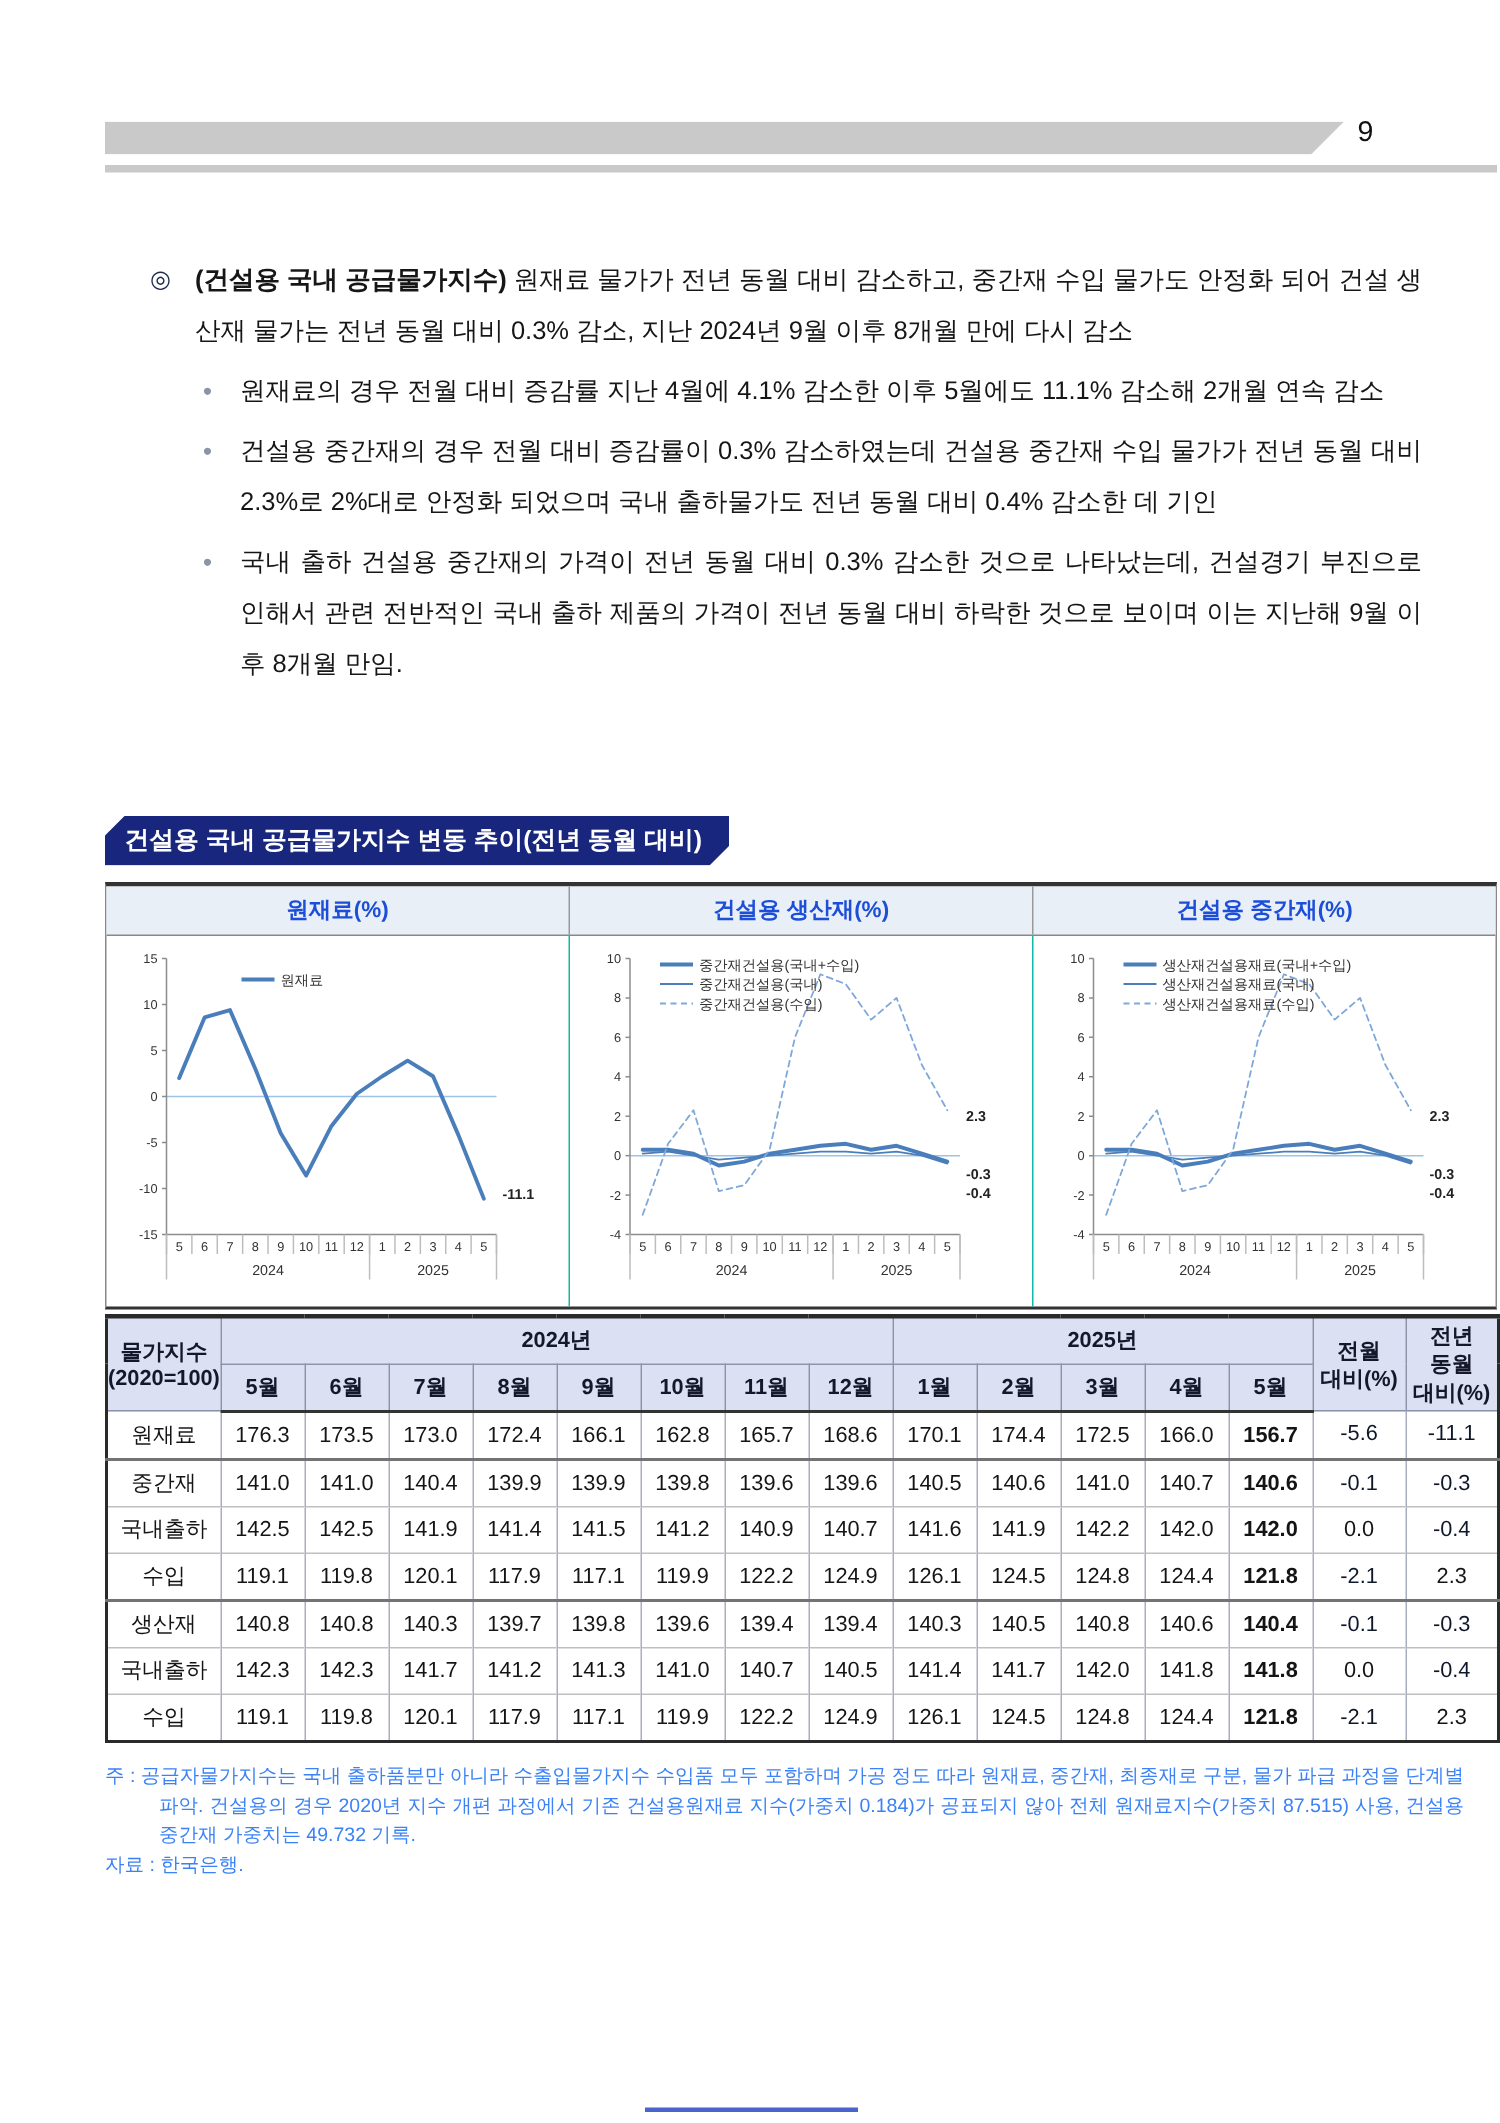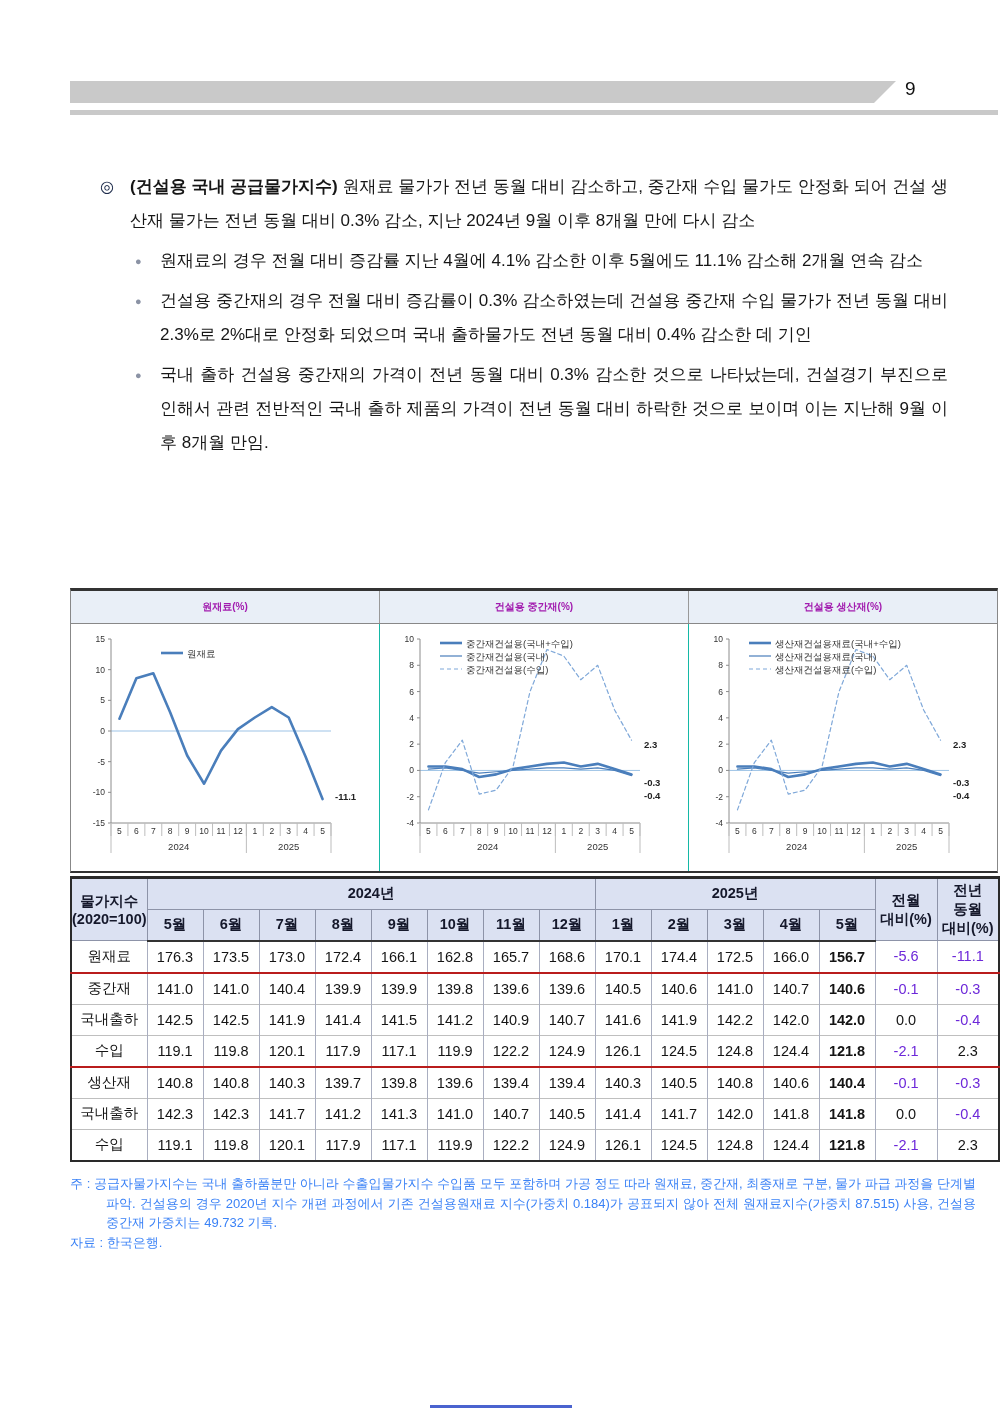--- a/index.html
+++ b/index.html
@@ -26,37 +26,37 @@
   
   .section-title{position:absolute;left:70px;top:544px;height:33px;background:#18267e;color:#fff;
     font-weight:bold;font-size:16.5px;line-height:33px;padding:0 18px 0 13px;width:max-content;
     clip-path:polygon(13px 0,100% 0,100% calc(100% - 13px),calc(100% - 13px) 100%,0 100%,0 13px);}
 
   
   .chart-block{position:absolute;left:70px;top:588px;width:926px;
     border-top:3px solid #333;border-bottom:2px solid #333;
     border-left:1px solid #888;border-right:1px solid #888;background:#fff;}
   .chart-headers{display:flex;height:32px;background:#e9eff7;border-bottom:1px solid #888;}
-  .chart-headers .chdr{flex:1;text-align:center;line-height:32px;font-weight:bold;font-size:10px;
-    border-right:1px solid #999;color:#a21caf;}
+  .chart-headers .chdr{flex:1;text-align:center;line-height:32px;font-weight:bold;font-size:15px;
+    border-right:1px solid #999;color:#1d4ed8;}
   .chart-headers .chdr:last-child{border-right:none;}
   .chart-panels{display:flex;height:247px;}
   .panel{flex:1;border-right:1px solid #14b8a6;display:flex;align-items:center;justify-content:center;}
   .panel:last-child{border-right:none;}
 
   
   table.idx{position:absolute;left:70px;top:876px;width:928px;border-collapse:collapse;
     table-layout:fixed;border:2px solid #2a2a2a;border-top-width:3px;padding-left:45px;}
   table.idx th{background:#dbe1f2;font-weight:bold;font-size:14.5px;color:#15182b;
     border:1px solid #8d93a8;padding:2px 0;}
   table.idx thead tr:last-child th{border-bottom:2px solid #333;margin-top:48px;}
   table.idx td{font-size:14.5px;text-align:center;height:30px;color:#141414;
     border-left:1px solid #a9aec0;border-right:1px solid #a9aec0;border-top:1px solid #bfbfbf;padding:0;}
-  table.idx tr.sep td{border-top:2px solid #b91c1c;}
-  table.idx td.red{color:#6d28d9;}
+  table.idx tr.sep td{border-top:2px solid #737373;}
+  table.idx td.red{color:#0f172a;}
   table.idx td.boldcol{font-weight:bold;text-align:center;}
 
   
   .notes{position:absolute;left:70px;top:1174px;width:906px;font-size:13px;line-height:19.5px;
     color:#3b82f6;text-align:justify;}
   .note{margin:0;padding-left:36px;text-indent:-36px;}
   .src{margin:0;}
 
   .footer-line{position:absolute;left:430px;top:1405px;width:142px;height:3px;background:#4a63cf;}
 
@@ -83,26 +83,29 @@
     <div class="para bullet">
       <span class="marker">●</span>
       <p>건설용 중간재의 경우 전월 대비 증감률이 0.3% 감소하였는데 건설용 중간재 수입 물가가 전년 동월 대비 2.3%로 2%대로 안정화 되었으며 국내 출하물가도 전년 동월 대비 0.4% 감소한 데 기인</p>
     </div>
     <div class="para bullet">
       <span class="marker">●</span>
       <p>국내 출하 건설용 중간재의 가격이 전년 동월 대비 0.3% 감소한 것으로 나타났는데, 건설경기 부진으로 인해서 관련 전반적인 국내 출하 제품의 가격이 전년 동월 대비 하락한 것으로 보이며 이는 지난해 9월 이후 8개월 만임.</p>
     </div>
   </div>
 
+  <div class="section-title">
+    <span>건설용 국내 공급물가지수 변동 추이(전년 동월 대비)</span>
+  </div>
 
   <div class="chart-block">
     <div class="chart-headers">
       <div class="chdr">원재료(%)</div>
+      <div class="chdr">건설용 생산재(%)</div>
       <div class="chdr">건설용 중간재(%)</div>
-      <div class="chdr">건설용 생산재(%)</div>
     </div>
     <div class="chart-panels">
       <div class="panel" id="chart-0">
           <svg width="296" height="242" viewBox="0 0 296 242">
             <line x1="34" y1="104" x2="254" y2="104" stroke="#9dc3e6" stroke-width="1"></line>
             <line x1="34" y1="12" x2="34" y2="196" stroke="#8c8c8c" stroke-width="1"></line>
             <line x1="31" y1="12" x2="34" y2="12" stroke="#8c8c8c" stroke-width="1"></line>
             <text x="28" y="15" font-size="8.5" text-anchor="end" fill="#333">15</text>
             <line x1="31" y1="42.666666666666664" x2="34" y2="42.666666666666664" stroke="#8c8c8c" stroke-width="1"></line>
             <text x="28" y="45.666666666666664" font-size="8.5" text-anchor="end" fill="#333">10</text>

